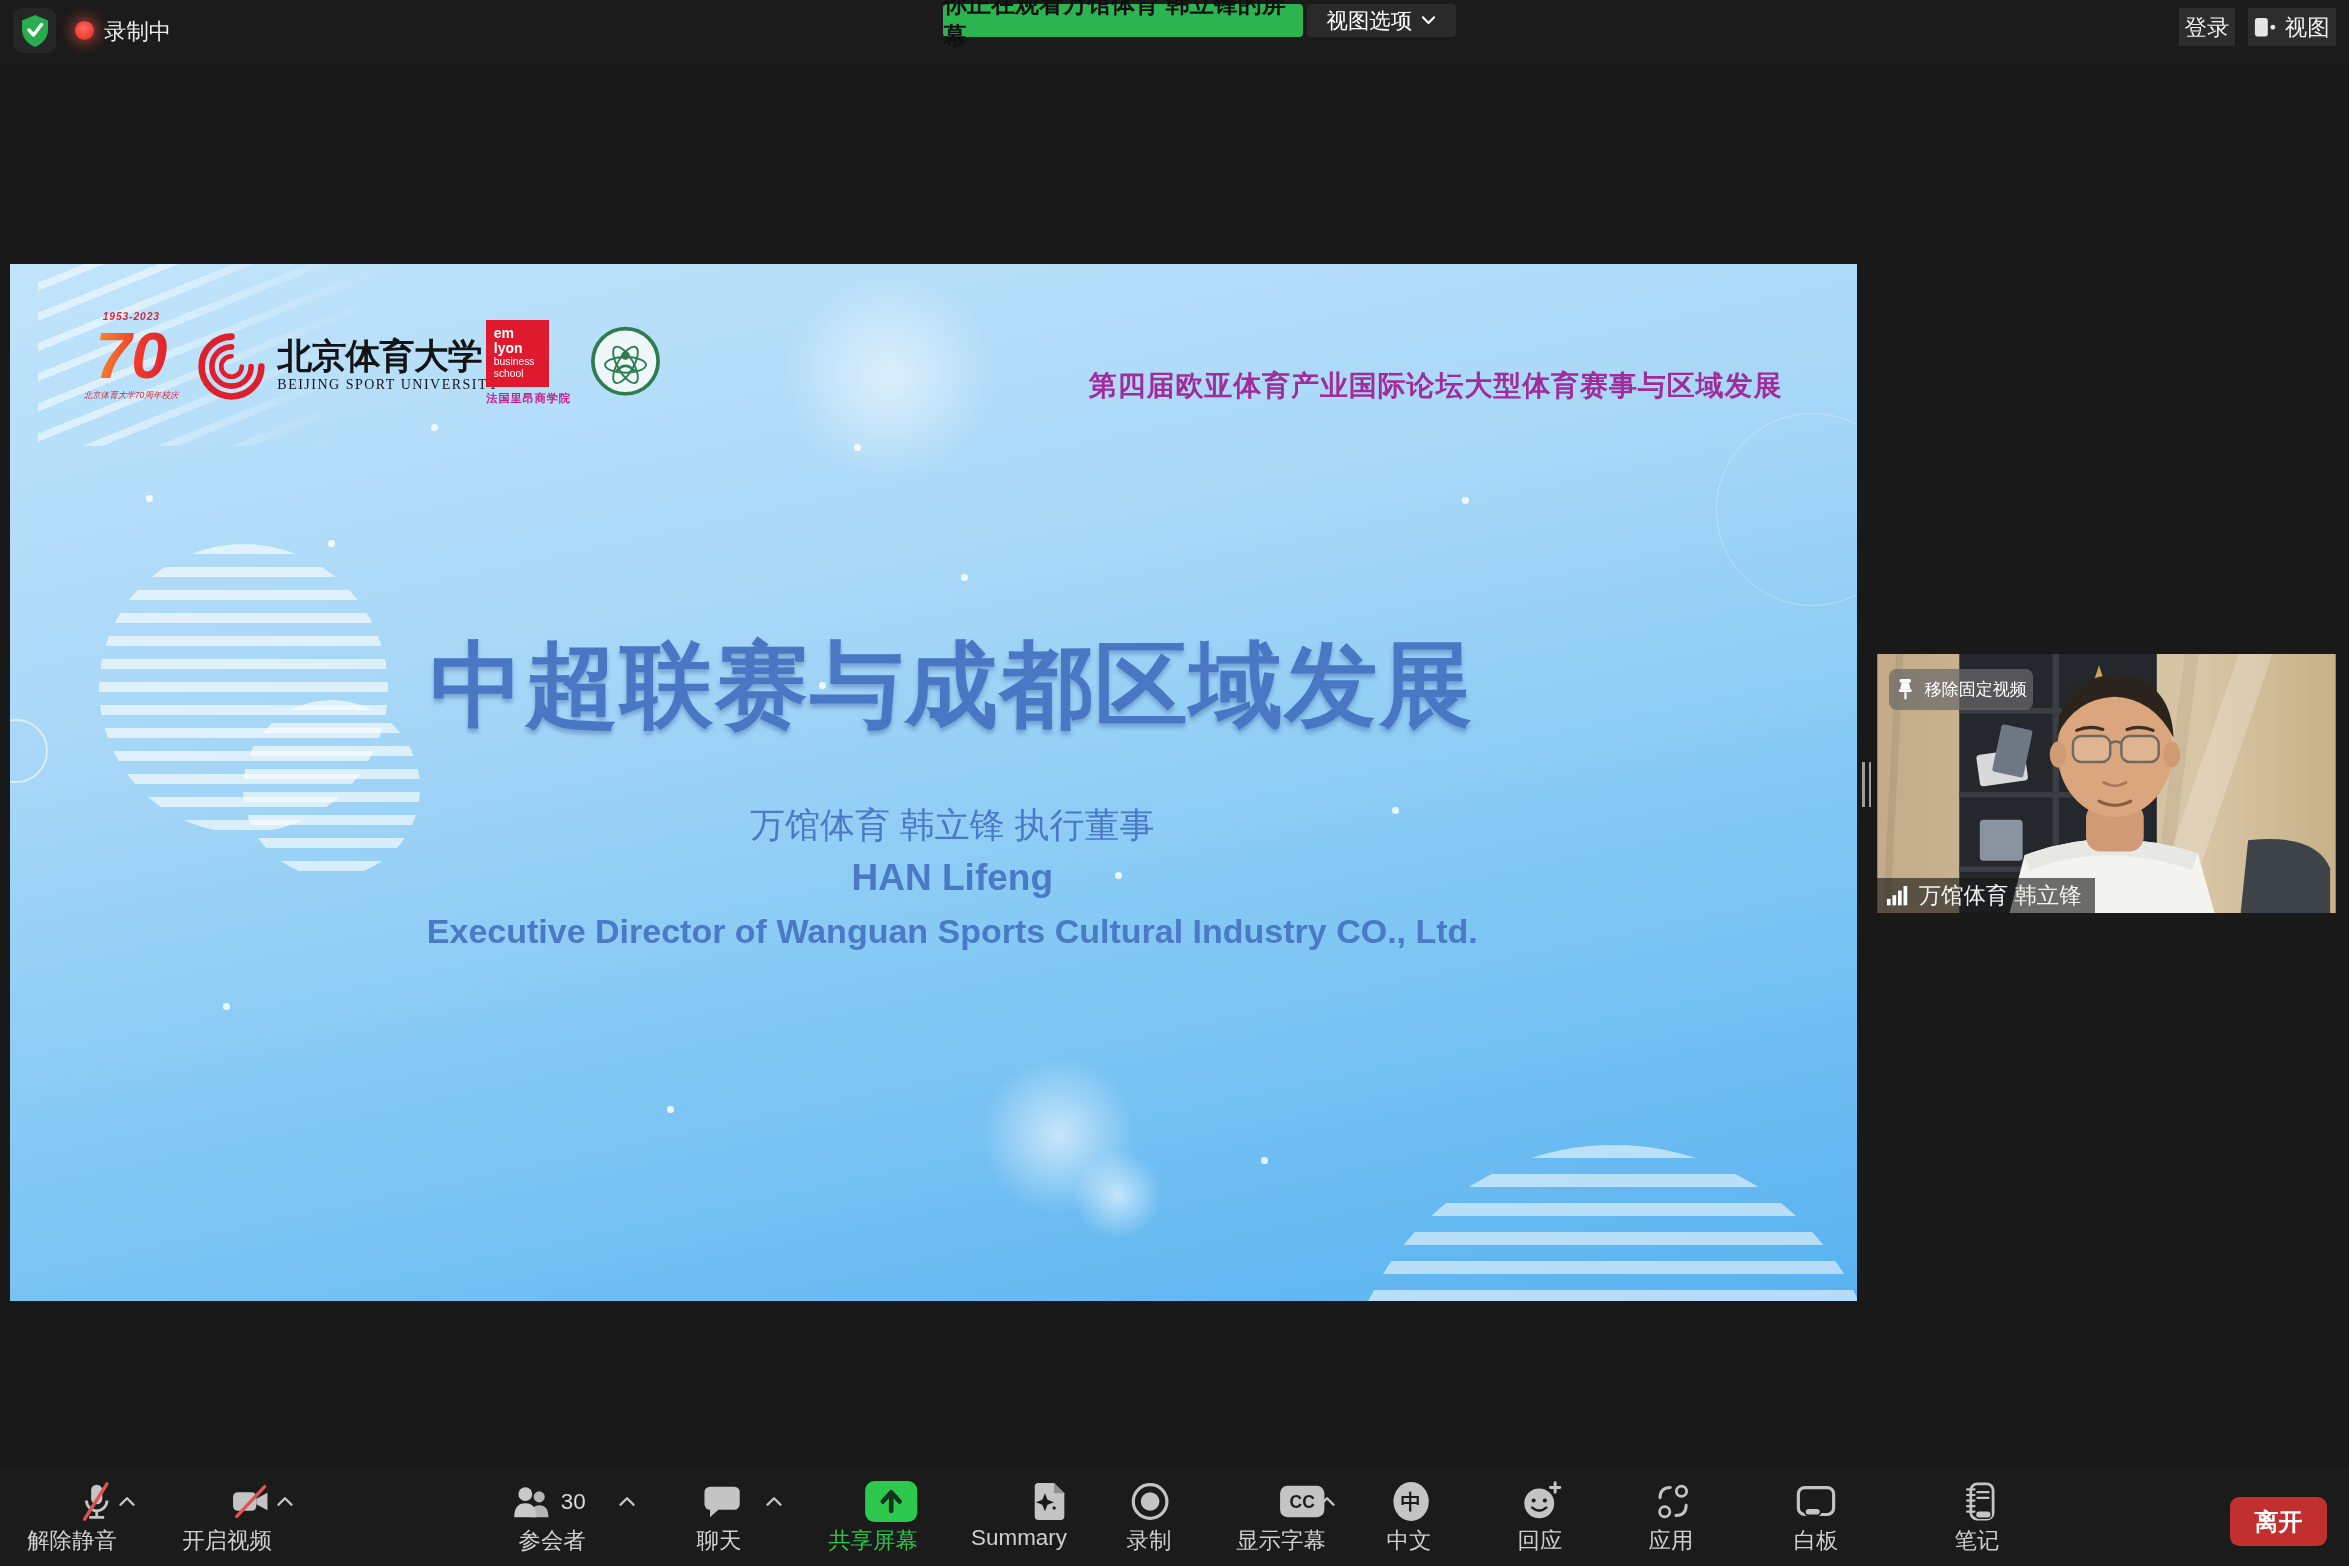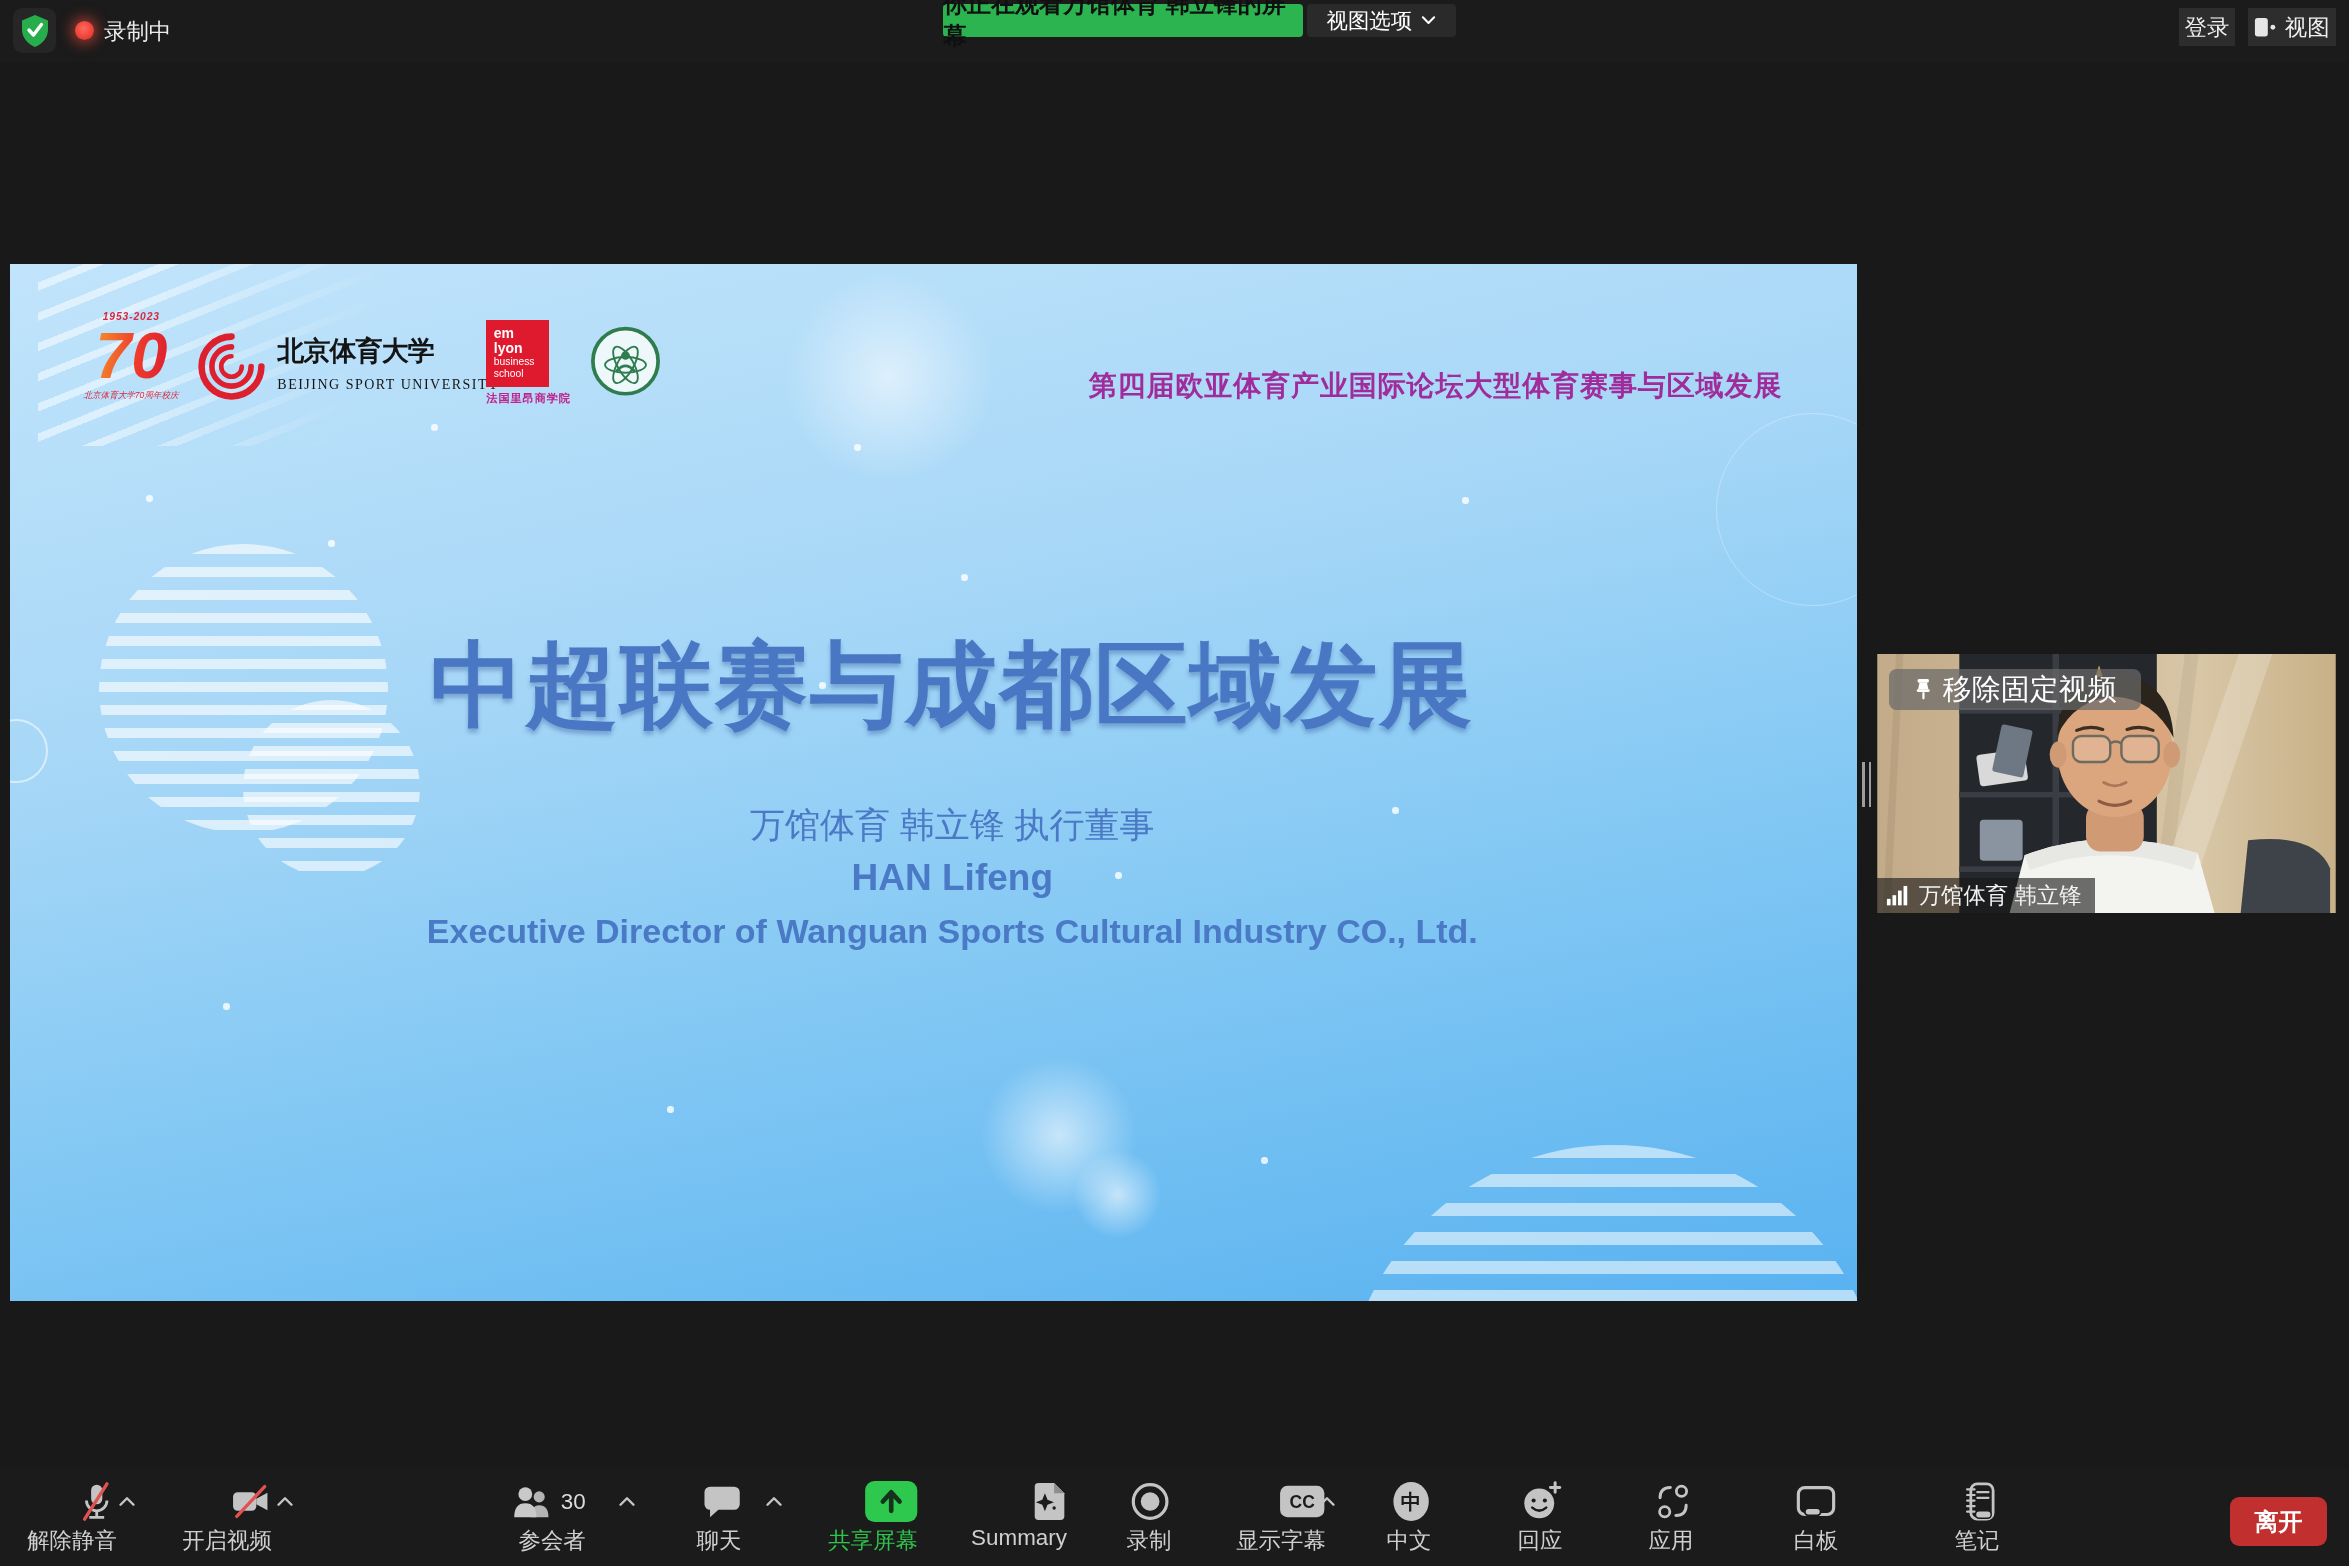--- a/index.html
+++ b/index.html
@@ -48,21 +48,21 @@
 
   
   .logo-anniv{position:absolute;left:65px;top:47px;width:112px;text-align:center;font-style:italic;}
   .anniv-years{font-size:10.3px;color:#d9273b;font-weight:bold;letter-spacing:0.9px;}
   .anniv-num{font-size:65px;line-height:67px;font-weight:800;
              background:linear-gradient(95deg,#f7a02b 10%,#ef3b2d 55%,#d5152e 95%);
              -webkit-background-clip:text;background-clip:text;color:transparent;}
   .anniv-cap{font-size:9.3px;color:#d9273b;white-space:nowrap;transform:scale(.92);}
   .logo-bsu-swirl{position:absolute;left:186px;top:67px;}
   .bsu-cn{position:absolute;left:267px;top:69px;width:186px;font-family:Liberation Sans, sans-serif;
-          font-weight:bold;font-size:27px;color:#141414;letter-spacing:-0.9px;white-space:nowrap;}
+          font-weight:bold;font-size:35px;color:#141414;letter-spacing:-0.9px;white-space:nowrap;}
   .bsu-en{position:absolute;left:267px;top:113px;width:186px;font-family:"Liberation Serif",serif;
           font-size:14px;color:#151515;letter-spacing:1.5px;white-space:nowrap;}
   .logo-emlyon{position:absolute;left:476px;top:56px;width:63px;}
   .emlyon-box{width:63px;height:67px;background:#e01a2e;color:#fff;padding:5.6px 0 0 7.5px;box-sizing:border-box;}
   .emlyon-box .b1{font-size:14px;font-weight:bold;line-height:15px;}
   .emlyon-box .b2{font-size:10.3px;line-height:12px;}
   .emlyon-cap{margin-top:3.7px;font-size:11.2px;color:#c0218c;font-weight:bold;white-space:nowrap;letter-spacing:0.9px;}
   .logo-csss{position:absolute;left:578px;top:58px;}
 
   
@@ -78,23 +78,23 @@
   .spk-en{top:593px;font-size:37px;font-weight:bold;color:#4a79c5;}
   .spk-role{top:648px;font-size:34px;font-weight:bold;color:#4a79c5;}
 
   
   .divider{position:absolute;left:1862px;top:762px;width:11.2px;height:45px;cursor:col-resize;}
   .divider span{position:absolute;top:0;width:2.8px;height:45px;background:#9d9d9d;}
   .divider .b1{left:0;} .divider .b2{left:6.5px;}
 
   
   .video{position:absolute;left:1877px;top:654px;width:459px;height:259px;background:#2a2a2a;overflow:hidden;}
-  .pin-pill{position:absolute;left:12px;top:15px;height:41px;padding:0 24px;border-radius:7.5px;
+  .pin-pill{position:absolute;left:12px;top:15px;height:41px;padding:0 6px;border-radius:7.5px;
             background:rgba(105,105,105,.72);display:flex;align-items:center;gap:9.3px;
-            color:#fff;font-size:29px;cursor:pointer;}
+            color:#fff;font-size:17px;cursor:pointer;}
   .name-badge{position:absolute;left:0;bottom:0;height:35px;padding:0 13px 0 9.3px;
               background:rgba(25,25,25,.62);display:flex;align-items:center;gap:8.4px;
               color:#f2f2f2;font-size:22.4px;}
 
   
   .toolbar{position:absolute;left:0;top:1468px;width:2349px;height:98px;background:#1b1b1b;}
   .titem{position:absolute;top:11.2px;transform:translateX(-50%);display:flex;flex-direction:column;
          align-items:flex-end;cursor:pointer;}
   .titem .ic{height:45px;display:flex;align-items:center;justify-content:center;gap:7.5px;}
   .titem .lb{font-size:22.4px;color:#cfcfcf;margin-top:0.9px;white-space:nowrap;}

